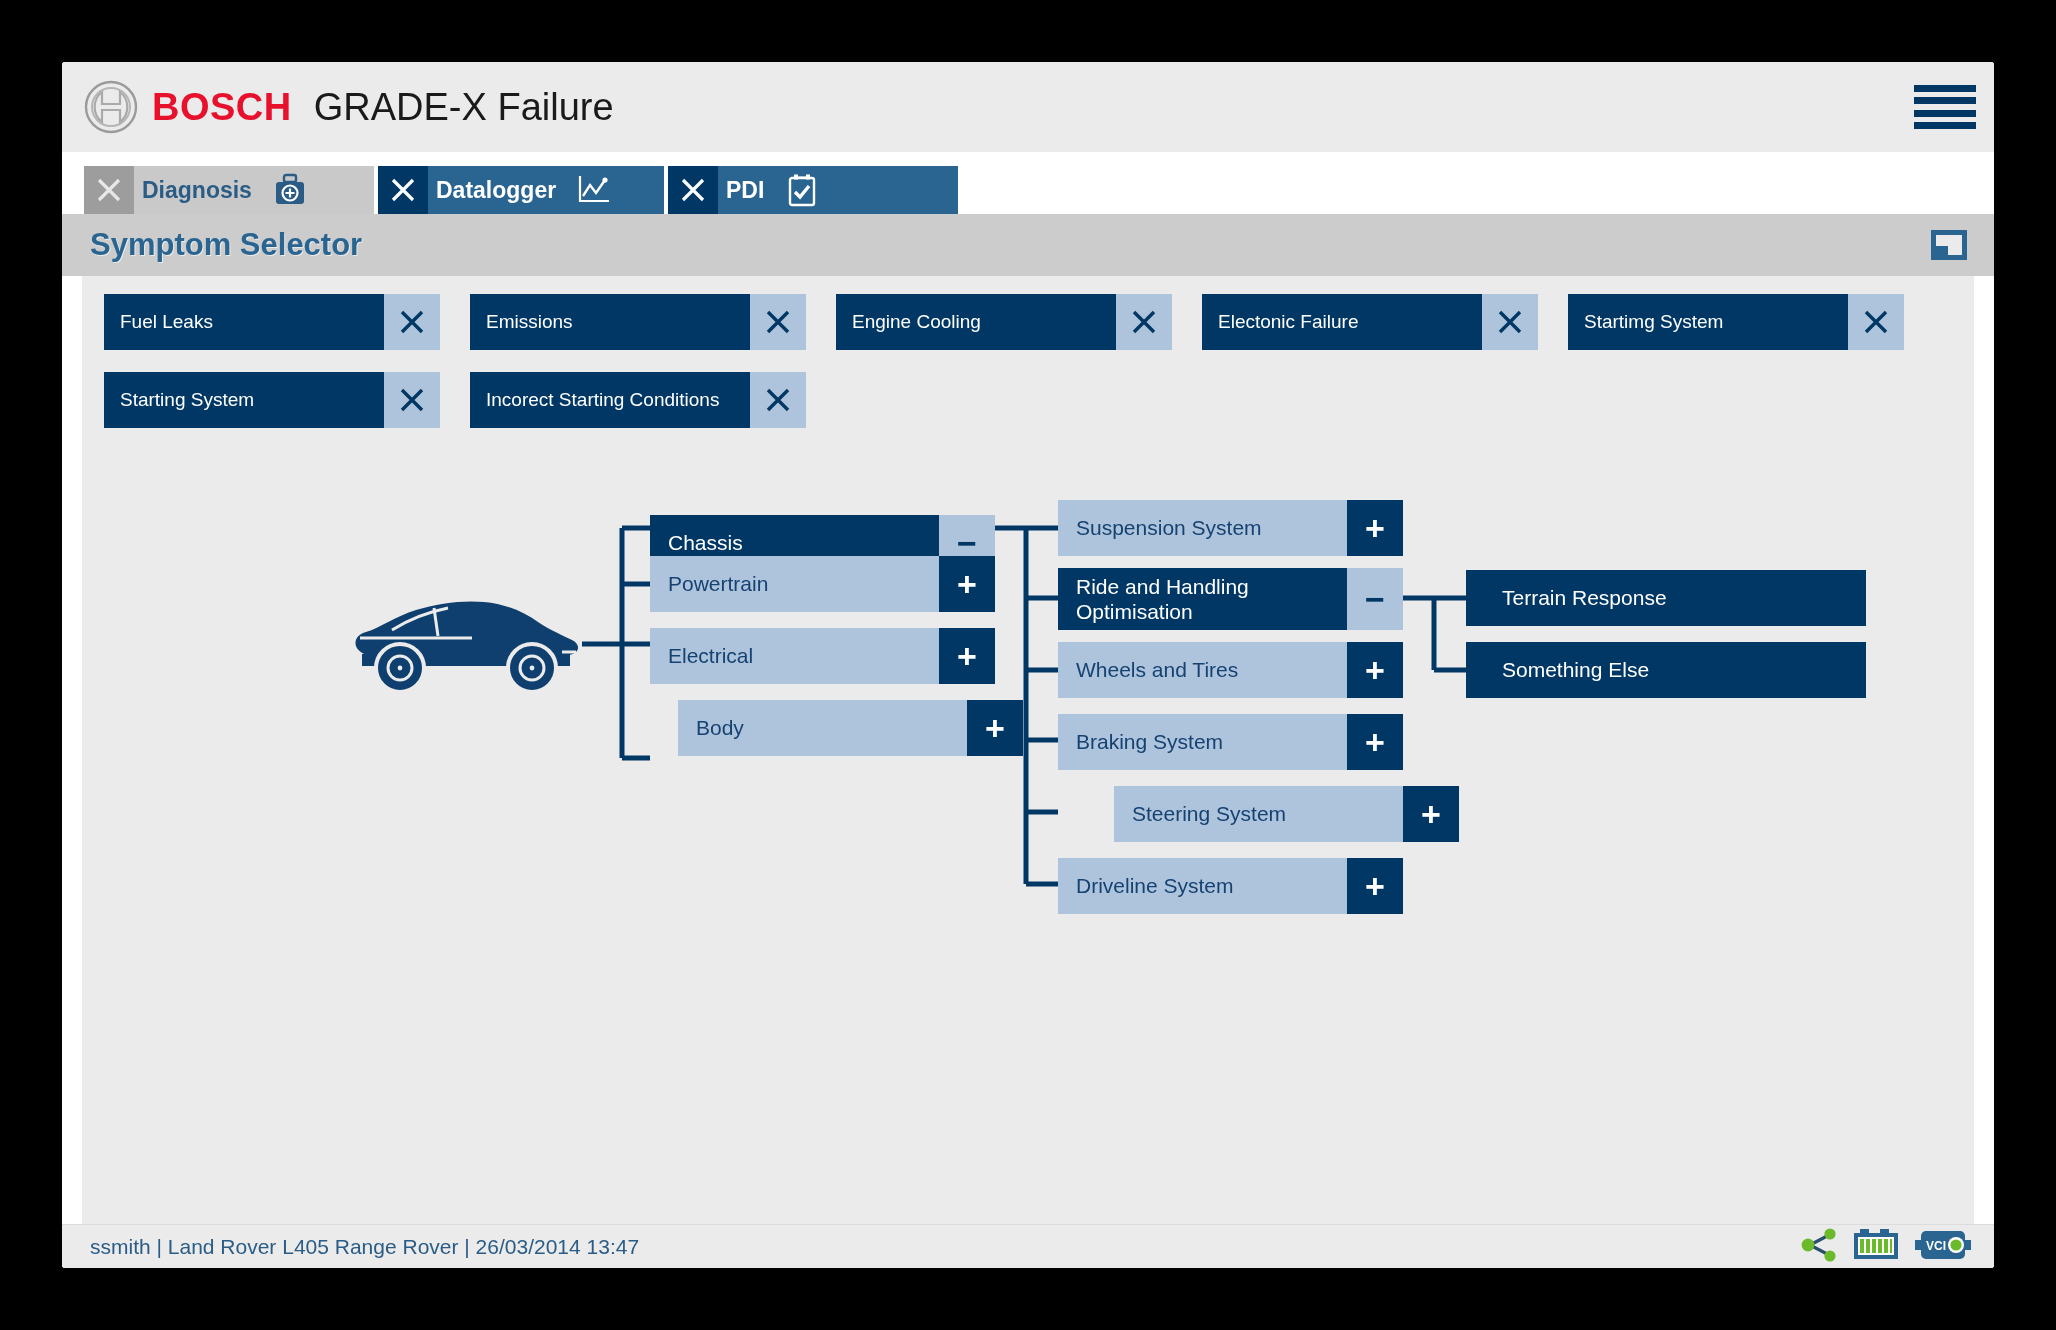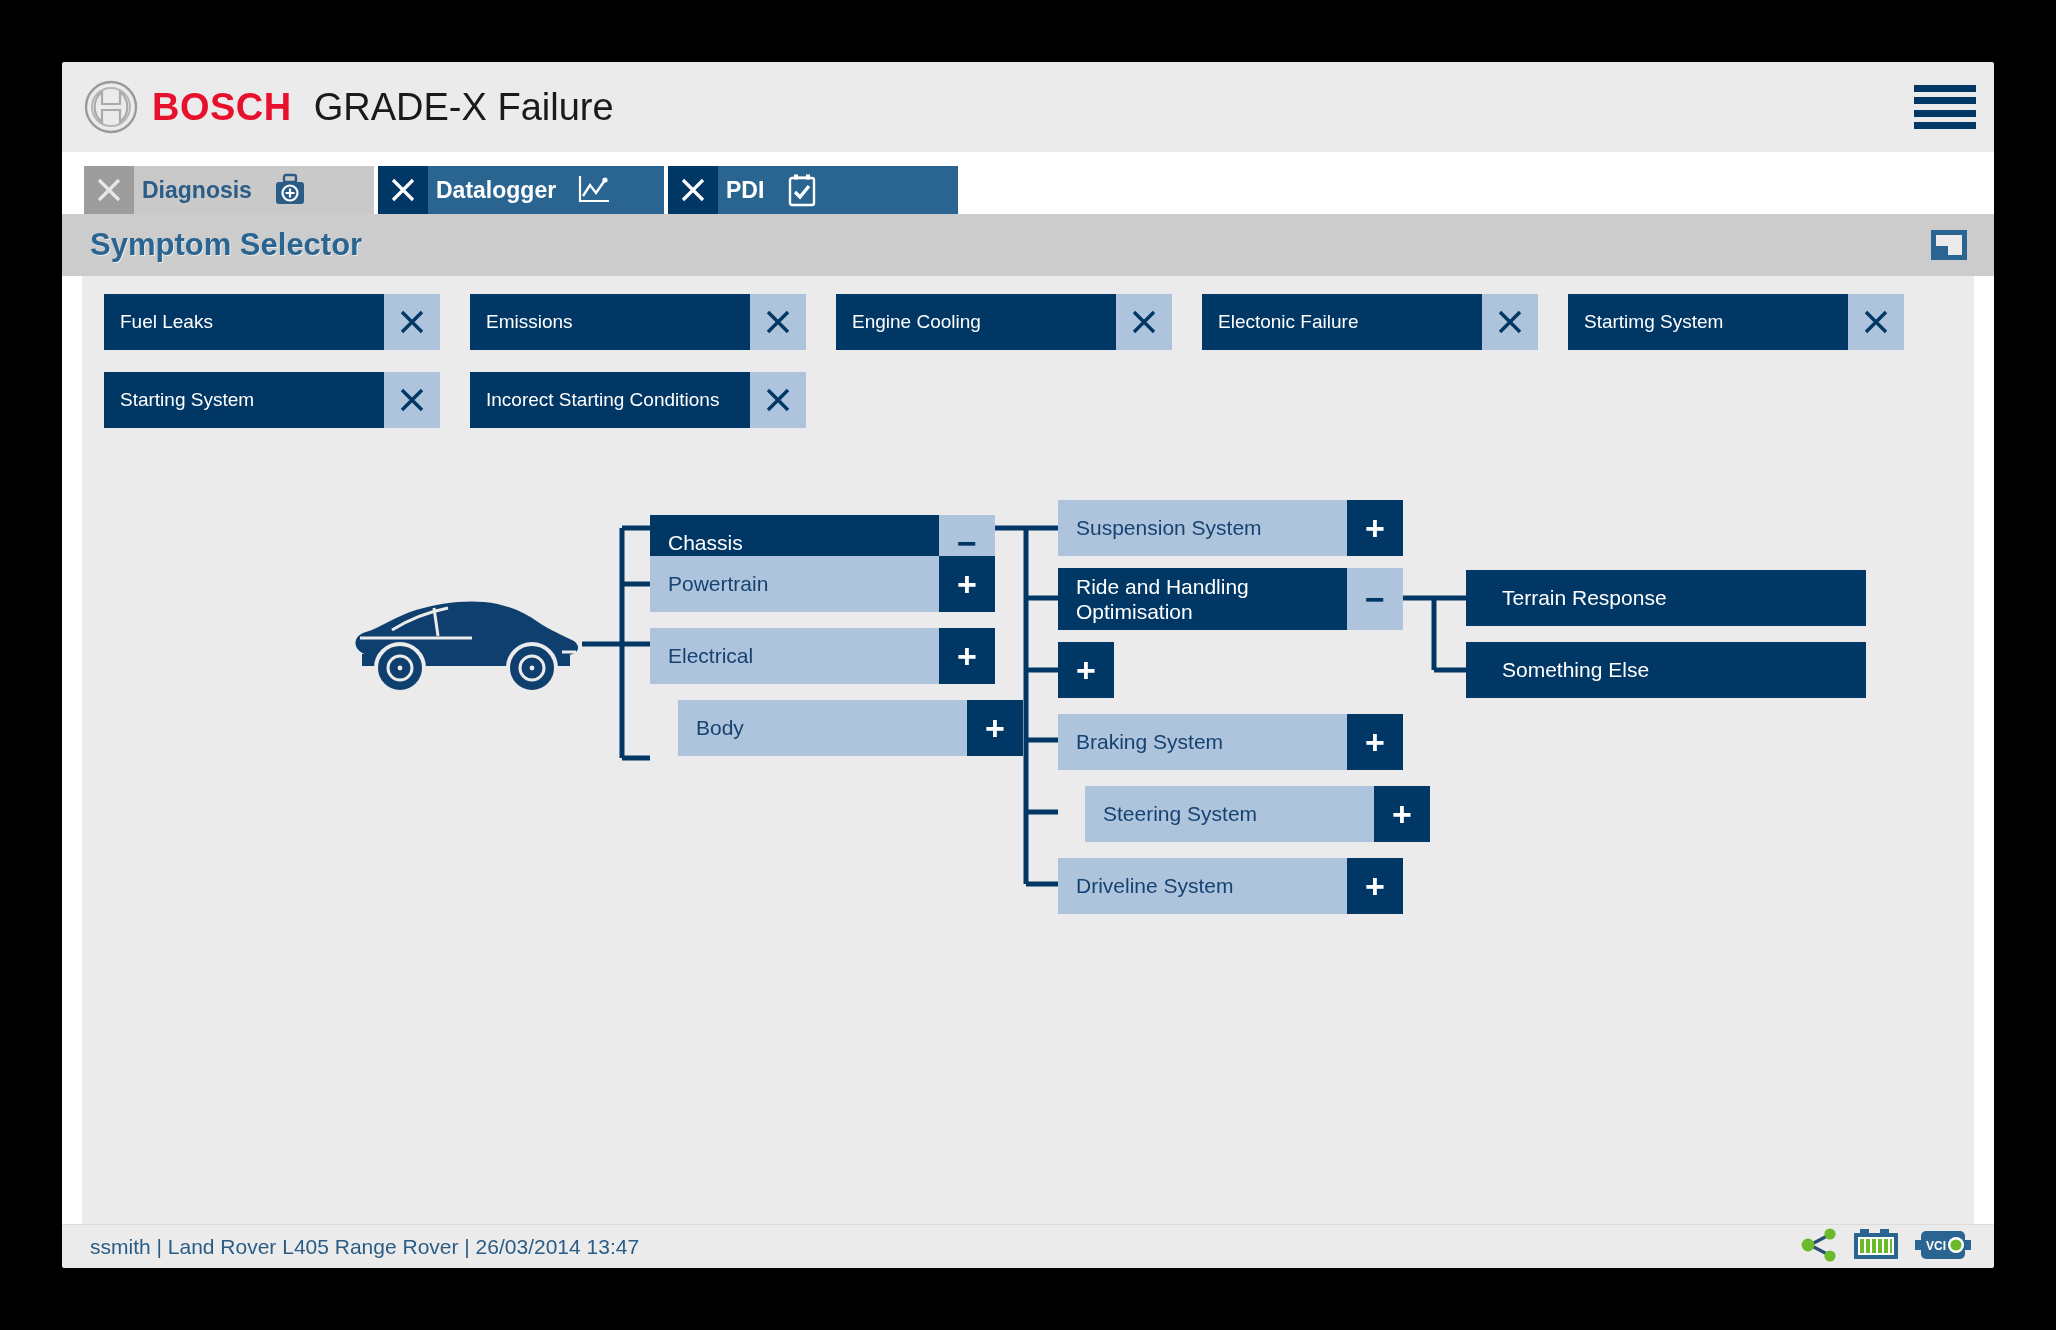--- a/index.html
+++ b/index.html
@@ -379,27 +379,28 @@
 
       <div class="node collapsed" style="left:976px; top:16px;">
         <div class="nlabel">Suspension System</div>
         <div class="nbtn">+</div>
       </div>
       <div class="node expanded tall" style="left:976px; top:84px;">
         <div class="nlabel" style="padding-right:6px">Ride and Handling Optimisation</div>
         <div class="nbtn">−</div>
       </div>
       <div class="node collapsed" style="left:976px; top:158px;">
+        <div class="nlabel">Wheels and Tires</div>
         <div class="nbtn">+</div>
       </div>
       <div class="node collapsed" style="left:976px; top:230px;">
         <div class="nlabel">Braking System</div>
         <div class="nbtn">+</div>
       </div>
-      <div class="node collapsed" style="left:1003px; top:302px;">
+      <div class="node collapsed" style="left:1032px; top:302px;">
         <div class="nlabel">Steering System</div>
         <div class="nbtn">+</div>
       </div>
       <div class="node collapsed" style="left:976px; top:374px;">
         <div class="nlabel">Driveline System</div>
         <div class="nbtn">+</div>
       </div>
 
       <div class="node leaf" style="left:1384px; top:86px;">
         <div class="nlabel">Terrain Response</div>

